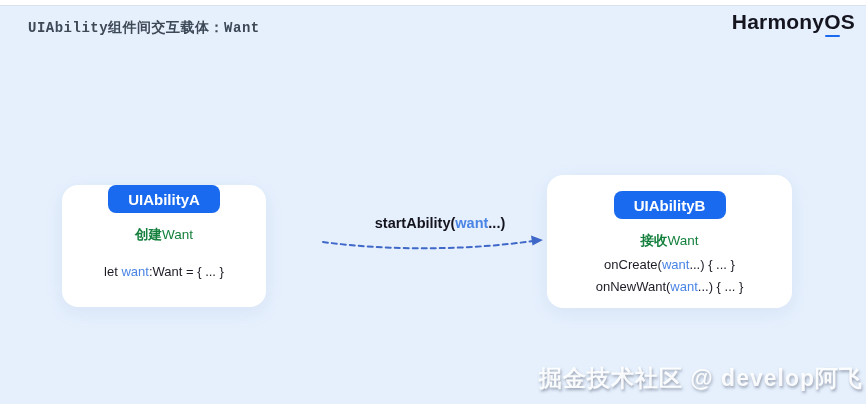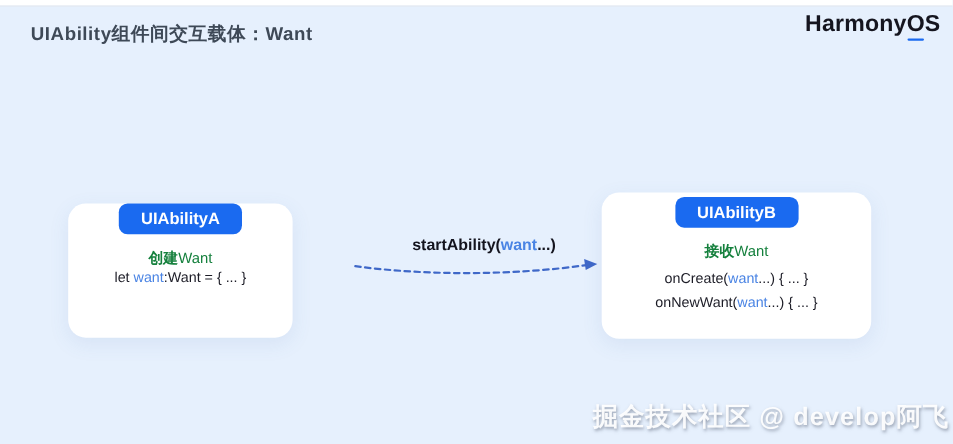--- a/index.html
+++ b/index.html
@@ -18,50 +18,51 @@
     overflow: hidden;
     background: var(--bg-color);
     font-family: "Liberation Sans", "DejaVu Sans", sans-serif;
   }
   .top-strip {
     position: absolute; top: 0; left: 0; width: 866px; height: 6px;
     background: #ffffff; border-bottom: 1px solid #d9e2ee;
   }
   .page-title {
     position: absolute; left: 28px; top: 19px;
-    font-size: 17px; font-weight: 600; color: var(--title-color);
+    font-size: 14px; font-weight: 600; color: var(--title-color);
     letter-spacing: 0.5px;
+    font-family: Liberation Mono, monospace;
   }
   .logo {
     position: absolute; top: 10px; right: 11px;
     font-size: 21px; font-weight: 600; color: var(--logo-color);
     letter-spacing: 0.2px;
   }
   .logo .o-underlined { position: relative; display: inline-block; }
   .logo .o-underlined::after {
     content: ""; position: absolute; left: 1px; right: 1px; bottom: -3px;
     height: 2.5px; background: var(--accent-color); border-radius: 1px;
   }
   .card {
     position: absolute; background: #ffffff; border-radius: 16px;
     box-shadow: 0 5px 18px rgba(80, 115, 180, 0.10);
     display: flex; flex-direction: column; align-items: center;
   }
   .card.left  { left: 62px;  top: 185px; width: 204px; height: 122px; }
-  .card.right { left: 547px; top: 175px; width: 245px; height: 133px; padding-top: 4px; }
+  .card.right { left: 547px; top: 175px; width: 245px; height: 133px; padding-top: 16px; }
   .ability-btn {
     width: 112px; height: 28px; border: none; border-radius: 8px;
     background: var(--accent-color); color: #ffffff;
     font-size: 15px; font-weight: 600;
     font-family: "Liberation Sans", "DejaVu Sans", sans-serif;
     display: flex; align-items: center; justify-content: center;
   }
   .card-subtitle { margin-top: 13px; font-size: 13.5px; color: #15803d; font-weight: 700; }
   .card-subtitle .en { font-weight: 500; }
-  .code-line { margin-top: 0; font-size: 13px; color: var(--code-color); }
+  .code-line { margin-top: 20px; font-size: 13px; color: var(--code-color); }
   .card.right .code-line { margin-top: 7px; }
   .kw { color: var(--keyword-color); }
   .arrow-label {
     position: absolute; left: 330px; top: 215px; width: 220px;
     text-align: center; font-size: 14.5px; color: #14141e; font-weight: bold;
   }
   .arrow-svg { position: absolute; left: 0; top: 0; pointer-events: none; }
   .arrow-svg path.curve {
     fill: none; stroke: var(--arrow-color); stroke-width: 2;
     stroke-dasharray: 5 4; stroke-linecap: round;

